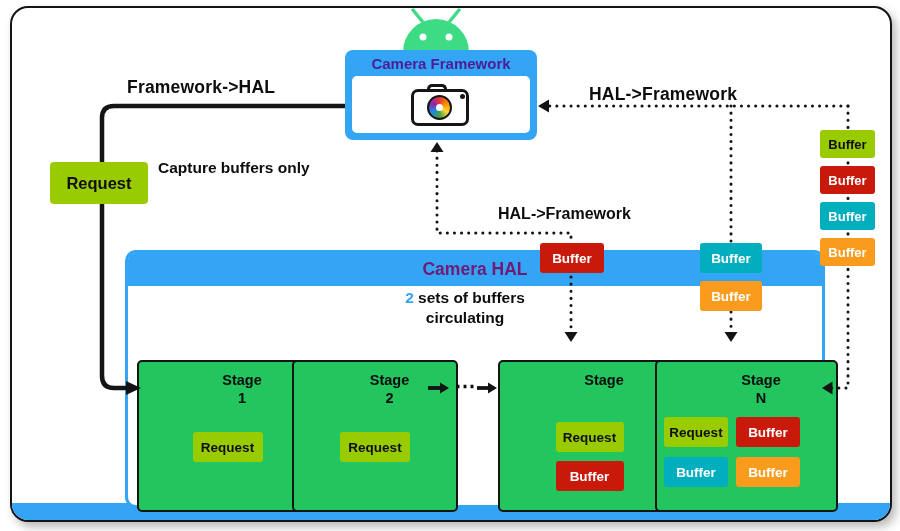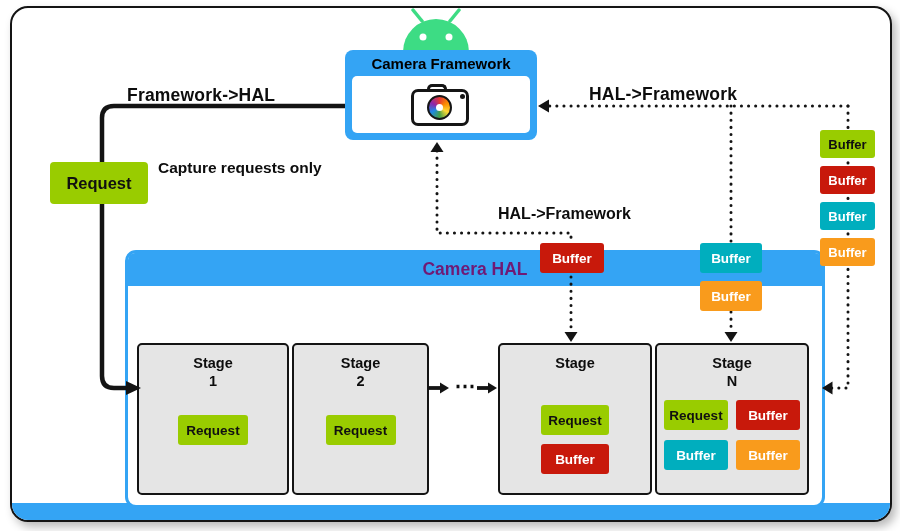--- a/index.html
+++ b/index.html
@@ -6,21 +6,21 @@
   .page{position:relative;width:900px;height:531px;font-family:"Liberation Sans",sans-serif;color:#0d0d0d;overflow:hidden;}
 
   .frame{position:absolute;left:10px;top:6px;width:878px;height:512px;background:#fff;
          border:2.5px solid #141414;border-radius:18px;box-shadow:4px 5px 10px rgba(0,0,0,.28);overflow:hidden;}
   .bottom-bar{position:absolute;left:0;right:0;bottom:0;height:17px;background:var(--c-blue,#34A4F4);}
 
   .robot{position:absolute;left:398px;top:8px;width:76px;height:44px;z-index:1;}
 
   .fw-box{position:absolute;left:345px;top:50px;width:192px;height:90px;background:var(--c-blue,#34A4F4);
           border-radius:8px;z-index:4;}
-  .fw-title{margin-top:5px;text-align:center;color:#000000;font-weight:700;font-size:15px;}
+  .fw-title{margin-top:5px;text-align:center;color:#4c1d95;font-weight:700;font-size:15px;}
   .fw-panel{position:absolute;left:7px;right:7px;top:26px;bottom:7px;background:#fff;border-radius:5px;
             display:flex;align-items:center;justify-content:center;}
 
   .camera-icon{position:relative;width:62px;height:46px;}
   .cam-body{position:absolute;left:1px;top:7px;width:52px;height:31px;border:3px solid #151515;border-radius:7px;background:#fff;}
   .cam-bump{position:absolute;left:17px;top:2px;width:14px;height:8px;border:3px solid #151515;border-bottom:none;border-radius:5px 5px 0 0;background:#fff;}
   .cam-lens{position:absolute;left:17px;top:13px;width:21px;height:21px;border:2.5px solid #151515;border-radius:50%;
             background:conic-gradient(#e53935,#fb8c00,#fdd835,#43a047,#1e88e5,#8e24aa,#e53935);}
   .cam-lens::after{content:"";position:absolute;inset:7px;border-radius:50%;background:#fff;}
   .cam-flash{position:absolute;right:7px;top:12px;width:5px;height:5px;border-radius:50%;background:#151515;}
@@ -39,21 +39,21 @@
   .request-left{left:50px;top:162px;width:98px;height:42px;font-size:16.5px;border-radius:4px;}
 
   .hal-box{position:absolute;left:125px;top:250px;width:694px;height:252px;background:#fff;
            border:3px solid var(--c-blue,#34A4F4);border-radius:11px;z-index:2;}
   .hal-header{height:33px;background:var(--c-blue,#34A4F4);border-radius:7px 7px 0 0;
               color:#701a75;font-weight:700;font-size:17.5px;text-align:center;line-height:33px;}
   .circulating{position:absolute;left:340px;top:288px;width:250px;text-align:center;font-weight:700;
                font-size:15.5px;line-height:20px;z-index:7;}
   .circulating .num{color:var(--c-blue,#34A4F4);}
 
-  .stage{position:absolute;top:343px;height:148px;background:#e5e5e5;border:2.2px solid #141414;border-radius:5px;z-index:3;}
+  .stage{position:absolute;top:360px;height:148px;background:#22c55e;border:2.2px solid #141414;border-radius:5px;z-index:3;padding-left:29px;}
   .stage-title{text-align:center;font-weight:700;font-size:14.5px;line-height:18px;padding-top:9px;}
   .center-badge{left:50%;transform:translateX(-50%);}
 
   .ellipsis{position:absolute;left:449px;top:374px;width:32px;text-align:center;font-weight:700;font-size:21px;z-index:7;}
 
   svg.overlay{position:absolute;left:0;top:0;z-index:6;pointer-events:none;}
 </style>
 </head>
 <body>
 
@@ -75,27 +75,27 @@
     <div class="fw-panel">
       <div class="camera-icon">
         <div class="cam-bump"></div>
         <div class="cam-body"></div>
         <div class="cam-lens"></div>
         <div class="cam-flash"></div>
       </div>
     </div>
   </div>
 
-  <div class="biglabel" style="left:127px;top:85px;">Framework-&gt;HAL</div>
+  <div class="biglabel" style="left:127px;top:77px;">Framework-&gt;HAL</div>
   <div class="biglabel" style="left:589px;top:84px;">HAL-&gt;Framework</div>
   <div class="midlabel" style="left:498px;top:205px;">HAL-&gt;Framework</div>
 
   <div class="badge green request-left">Request</div>
   <div class="note">
-    <div>Capture requests only</div>
+    <div>Capture buffers only</div>
   </div>
 
   <svg class="overlay" width="900" height="531" viewBox="0 0 900 531">
 
     <g>
       <path d="M345 106 H114 Q102 106 102 118 V376 Q102 388 114 388 H127" fill="none" stroke="#141414" stroke-width="4.5" stroke-linejoin="round"></path>
       <polygon points="141,388 126,381 126,395" fill="#141414"></polygon>
     </g>
 
     <g>
@@ -137,20 +137,26 @@
     <div class="badge green" style="left:820px;top:130px;width:55px;height:28px;font-size:13px;">Buffer</div>
     <div class="badge red" style="left:820px;top:166px;width:55px;height:28px;font-size:13px;">Buffer</div>
     <div class="badge teal" style="left:820px;top:202px;width:55px;height:28px;font-size:13px;">Buffer</div>
     <div class="badge orange" style="left:820px;top:238px;width:55px;height:28px;font-size:13px;">Buffer</div>
   </div>
 
   <div class="hal-box">
     <div class="hal-header">Camera HAL</div>
   </div>
 
+  <div class="circulating">
+    <div>
+      <span class="num">2</span><span> sets of buffers</span>
+    </div>
+    <div>circulating</div>
+  </div>
 
   <div class="stage" style="left:137px;width:148px;">
     <div class="stage-title">
       <div>Stage</div>
         <div>1</div>
     </div>
     <div class="badge green center-badge" style="top:70px;width:70px;height:30px;">Request</div>
   </div>
 
   <div class="stage" style="left:292px;width:133px;">

